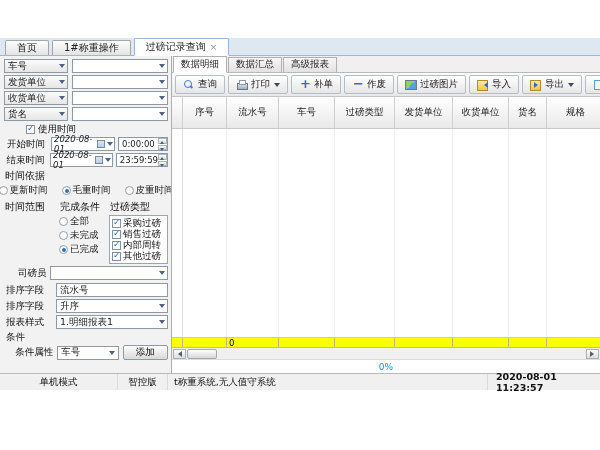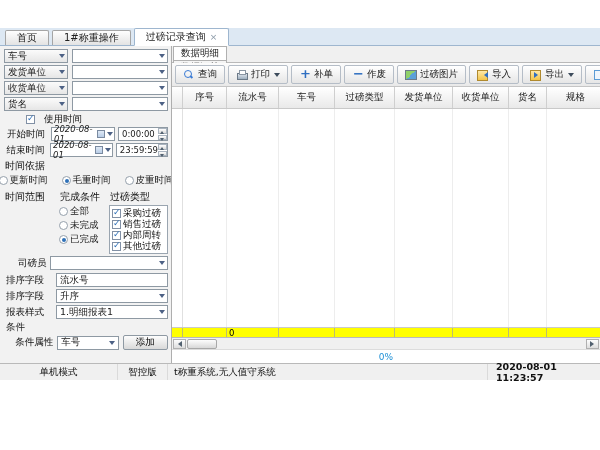--- a/index.html
+++ b/index.html
@@ -1,19 +1,19 @@
 <!DOCTYPE html>
 <html><head>
 <meta charset="utf-8">
 <style>
   * { margin:0; padding:0; box-sizing:border-box; }
   body { font-family:"DejaVu Sans","Liberation Sans",sans-serif; background:#fff; }
   em { font-style:normal; }
   .canvas { position:relative; width:600px; height:450px; background:#fff; overflow:hidden; }
-  .app { position:absolute; top:28px; left:0; width:600px; height:352px; display:flex; flex-direction:column; background:#f0f0f0; font-size:10px; color:#1a1a1a; }
+  .app { position:absolute; top:38px; left:0; width:600px; height:352px; display:flex; flex-direction:column; background:#f0f0f0; font-size:10px; color:#1a1a1a; }
 
   
   .tabbar { height:18px; background:#dde8f3; border-bottom:1px solid #9eb6cf; display:flex; align-items:flex-end; padding-left:5px; flex-shrink:0; }
   .tab { height:15px; padding:0 11px; background:linear-gradient(#fefefe,#e3e3e3); border:1px solid #a5a5a5; border-bottom:none; border-radius:2px 2px 0 0; margin-right:3px; display:flex; align-items:center; gap:4px; font-size:10px; color:#222; }
   .tab.active { background:#fff; height:18px; margin-bottom:-1px; border-color:#9eb6cf; border-bottom:1px solid #fff; }
   .tab-close { color:#8b9aa8; font-size:9px; line-height:1; }
 
   .main { flex:1; display:flex; min-height:0; }
 
   
@@ -21,21 +21,21 @@
   .lbl { font-size:9.5px; color:#111; white-space:nowrap; }
   .combo { background:#fff; border:1px solid #8e99a3; height:14px; display:flex; align-items:center; padding-left:3px; overflow:hidden; }
   .combo .ctext { font-size:9.5px; white-space:nowrap; }
   .carrow { margin-left:auto; width:11px; height:100%; display:flex; align-items:center; justify-content:center; flex-shrink:0; }
   .carrow::after { content:""; border:3px solid transparent; border-top:4px solid #4d6185; margin-top:3px; }
   .cfield { background:linear-gradient(#fbfbfb,#e6e6e6); }
   .textbox { background:#fff; border:1px solid #8e99a3; height:14px; display:flex; align-items:center; padding-left:3px; font-size:9.5px; }
   .frow { display:flex; gap:4px; margin-bottom:2px; }
   .frow .cfield { width:64px; }
   .frow .cvalue { flex:1; }
-  .chkrow { display:flex; align-items:center; gap:9px; height:12px; margin-bottom:2px;padding-left:22px; }
+  .chkrow { display:flex; align-items:center; gap:3px; height:12px; margin-bottom:2px;padding-left:22px; }
   .chkbox { width:9px; height:9px; background:#fff; border:1px solid #8190a5; position:relative; flex-shrink:0; }
   .chkbox.checked::after { content:"✓"; position:absolute; left:0px; top:-3px; font-size:9px; font-weight:bold; color:#2f71b8; }
   .trow { display:flex; align-items:center; gap:3px; margin-bottom:2px; height:14px; }
   .trow .tl { width:44px;text-align:center; }
   .datebox { width:64px; background:#fff; border:1px solid #8e99a3; height:14px; display:flex; align-items:center; padding-left:2px; font-size:8.5px;font-style:italic; }
   .calicon { width:8px; height:8px; margin-left:auto; border:1px solid #7a8aa0; background:linear-gradient(#dfe9f5,#b9cde6); flex-shrink:0; }
   .datebox .carrow { margin-left:1px; width:8px; }
   .timebox { flex:1; background:#fff; border:1px solid #8e99a3; height:14px; display:flex; align-items:center; padding-left:3px; font-size:8.5px; }
   .spin { margin-left:auto; width:9px; height:12px; display:flex; flex-direction:column; gap:1px; flex-shrink:0; }
   .spin i { flex:1; background:linear-gradient(#fdfdfd,#dcdcdc); border:1px solid #aab4bf; position:relative; }
@@ -60,40 +60,40 @@
   .srow .lbl { width:52px; padding-left:2px; }
   .srow .ctrl { flex:1; }
   .cond-title { margin:2px 0 1px 2px; font-size:9.5px; }
   .crow { display:flex; align-items:center; margin-bottom:20px; height:15px; gap:4px; }
   .crow .lbl { width:50px; text-align:right; }
   .crow .ctrl { width:62px; }
   .pbtn { margin-left:auto; width:46px; height:15px; border:1px solid #8e99a3; background:linear-gradient(#fdfdfd,#d9d9d9); font-size:9.5px; font-family:inherit; border-radius:2px; }
 
   
   .right-panel { flex:1; display:flex; flex-direction:column; min-width:0; background:#fff; }
-  .subtabs { height:17px; background:#f0f0f0; border-bottom:1px solid #b9b9b9; display:flex; align-items:flex-start; padding-left:1px; flex-shrink:0;flex-direction:column; }
+  .subtabs { height:17px; background:#f0f0f0; border-bottom:1px solid #b9b9b9; display:flex; align-items:center; padding-left:1px; flex-shrink:0; }
   .subtab { height:15px; padding:0 7px; font-size:9.5px; background:linear-gradient(#f6f6f6,#e2e2e2); border:1px solid #b0b0b0; border-bottom:none; margin-right:1px; display:flex; align-items:center; }
   .subtab.active { background:#fff; height:17px; margin-bottom:-1px; border-bottom:1px solid #fff; }
   .toolbar { height:24px; background:linear-gradient(#fcfcfc,#e9e9e9); border-bottom:1px solid #c5c5c5; display:flex; align-items:center; padding-left:3px; gap:3px; flex-shrink:0; }
   .tbtn { height:19px; display:flex; align-items:center; gap:4px; padding:0 7px; border:1px solid #b5bdc7; background:linear-gradient(#ffffff,#e6e6e6); font-size:9.5px; border-radius:2px; white-space:nowrap; }
   .dropcaret { width:0; height:0; border:3px solid transparent; border-top:4px solid #3d4c5c; margin-top:3px; }
   .ticon { width:11px; height:11px; position:relative; flex-shrink:0; }
   .icon-search::before { content:""; position:absolute; left:1px; top:1px; width:6px; height:6px; border:1.5px solid #3a7bd5; border-radius:50%; }
   .icon-search::after { content:""; position:absolute; left:7px; top:7px; width:3px; height:1.5px; background:#3a7bd5; transform:rotate(45deg); }
   .icon-printer::before { content:""; position:absolute; left:1px; top:4px; width:9px; height:5px; background:linear-gradient(#dfe5ec,#9fb0c0); border:1px solid #6c7a88; }
   .icon-printer::after { content:""; position:absolute; left:3px; top:1px; width:5px; height:3px; background:#fff; border:1px solid #8a96a3; }
   .icon-plus::before { content:"+"; position:absolute; left:1px; top:-3px; font-size:13px; font-weight:bold; color:#2f6fc1; }
   .icon-minus::before { content:"−"; position:absolute; left:1px; top:-3px; font-size:13px; font-weight:bold; color:#2f6fc1; }
   .icon-image::before { content:""; position:absolute; left:0; top:1px; width:10px; height:8px; border:1px solid #6c7a88; background:linear-gradient(135deg,#8fd06a 0 50%,#5aa0d8 50% 100%); }
   .icon-import::before, .icon-export::before { content:""; position:absolute; left:0; top:1px; width:9px; height:9px; background:linear-gradient(#ffe9a8,#f3c54a); border:1px solid #b08a2e; }
   .icon-import::after { content:""; position:absolute; left:4px; top:3px; border:3px solid transparent; border-right:4px solid #2f6fc1; }
   .icon-export::after { content:""; position:absolute; left:4px; top:3px; border:3px solid transparent; border-left:4px solid #2f6fc1; }
   .icon-settings::before { content:""; position:absolute; left:1px; top:1px; width:8px; height:8px; border:1.5px solid #5b9bd5; background:#eef5fc; }
 
-  .grid-header { display:flex; height:22px; background:linear-gradient(#ffffff,#e9e9e9); border-bottom:1px solid #c9c9c9; flex-shrink:0; overflow:hidden; }
+  .grid-header { display:flex; height:32px; background:linear-gradient(#ffffff,#e9e9e9); border-bottom:1px solid #c9c9c9; flex-shrink:0; overflow:hidden; }
   .gh { border-right:1px solid #cfcfcf; display:flex; align-items:center; justify-content:center; font-size:9.5px; color:#222; flex-shrink:0; }
   .c0{width:11px;} .c1{width:44px;} .c2{width:52px;} .c3{width:56px;} .c4{width:60px;} .c5{width:58px;} .c6{width:56px;} .c7{width:38px;} .c8{width:58px;}
   .grid-body { flex:1; display:flex; overflow:hidden; background:#fff; min-height:0; }
   .gc { border-right:1px solid #ededed; flex-shrink:0; height:100%; }
   .gc.c0 { border-right:1px solid #e0e0e0; }
   .sumrow { display:flex; height:11px; background:#ffff00; border-top:1px solid #c9c9c9; border-bottom:1px solid #b9b9b9; flex-shrink:0; overflow:hidden; }
   .sc { border-right:1px solid #bdbd6e; flex-shrink:0; font-size:8.5px; display:flex; align-items:center; padding-left:2px; color:#000; }
   .hscroll { height:12px; background:#f0f0f0; border-bottom:1px solid #dcdcdc; display:flex; align-items:center; padding:0 1px; flex-shrink:0; }
   .sarrow { width:13px; height:10px; background:linear-gradient(#fdfdfd,#ddd); border:1px solid #b0b0b0; display:flex; align-items:center; justify-content:center; flex-shrink:0; }
   .sarrow::after { content:""; border:3px solid transparent; }

